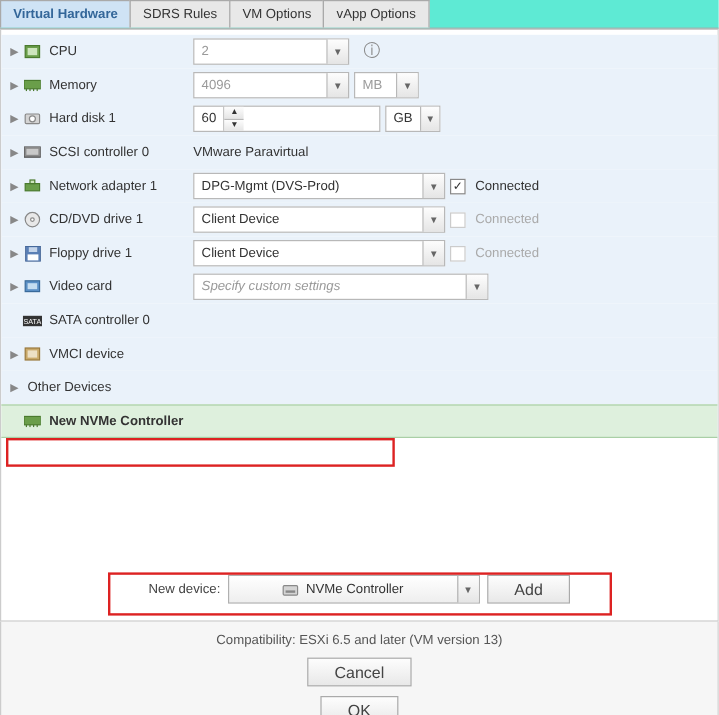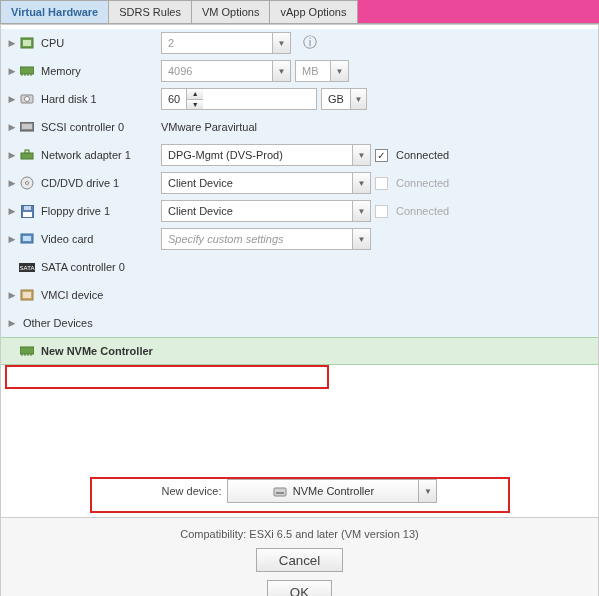--- a/index.html
+++ b/index.html
@@ -1,18 +1,18 @@
 <!DOCTYPE html>
 <html><head>
 <meta charset="utf-8">
 <style>
 * { box-sizing: border-box; margin: 0; padding: 0; }
 body { font-family: Arial, Helvetica, sans-serif; font-size: 11px; color: #333; background: #fff; width: 599px; }
 
-.tabs { display: flex; border-bottom: 1px solid #a9a9a9; background: #ec4899; }
+.tabs { display: flex; border-bottom: 1px solid #a9a9a9; background: #5eead4; }
 .tab { padding: 5px 10px; border: 1px solid #a9a9a9; border-bottom: none; background: #e8e8e8; margin-right: -1px; cursor: pointer; }
 .tab.active { background: #cfe3f5; color: #336699; font-weight: bold; }
 
 .content { border: 1px solid #ccc; padding: 4px 0 0 0; height: 494px; position: relative; overflow: hidden; }
 
 .row { display: flex; align-items: center; min-height: 28px; padding: 0 6px; }
 .toggle { width: 10px; color: #888; font-size: 9px; display: inline-block; text-align: center; }
 .icon { width: 16px; height: 14px; margin: 0 6px 0 2px; display: inline-flex; align-items: center; justify-content: center; }
 .label-col { width: 154px; display: flex; align-items: center; }
 .value-col { flex: 1; display: flex; align-items: center; gap: 4px; }
@@ -224,21 +224,21 @@
       <span class="toggle">▶</span>
       <span class="icon">
           <svg width="14" height="12">
             <rect x="1" y="1" width="12" height="9" fill="#5a8fc5" stroke="#3a6a9a"></rect>
             <rect x="3" y="3" width="8" height="5" fill="#c5ddf0"></rect>
           </svg>
         </span>
       <span>Video card</span>
     </div>
     <div class="value-col">
-      <div class="select disabled" style="width:210px">
+      <div class="select disabled" style="width:246px">
         <span class="select-text" style="font-style:italic">Specify custom settings</span>
         <span class="select-btn">▼</span>
       </div>
     </div>
   </div>
 
   <div class="row shade">
     <div class="label-col">
       <span class="toggle"></span>
       <span class="icon">
@@ -298,20 +298,21 @@
     <div class="nd-select">
       <span class="nd-select-text">
         <svg width="14" height="10">
             <rect x="1" y="1" width="12" height="8" rx="1" fill="#d4d4d4" stroke="#888"></rect>
             <rect x="3" y="5" width="8" height="2" fill="#888"></rect>
           </svg>
         <span>NVMe Controller</span>
       </span>
       <span class="nd-select-btn">▼</span>
     </div>
+    <button class="btn">Add</button>
   </div>
 
   <div class="red-box" style="left:89px; bottom:4px; width:420px; height:36px;"></div>
 
 </div>
 
 <div class="footer">
   <span class="footer-text">Compatibility: ESXi 6.5 and later (VM version 13)</span>
   <button class="btn">Cancel</button>
   <button class="btn">OK</button>

